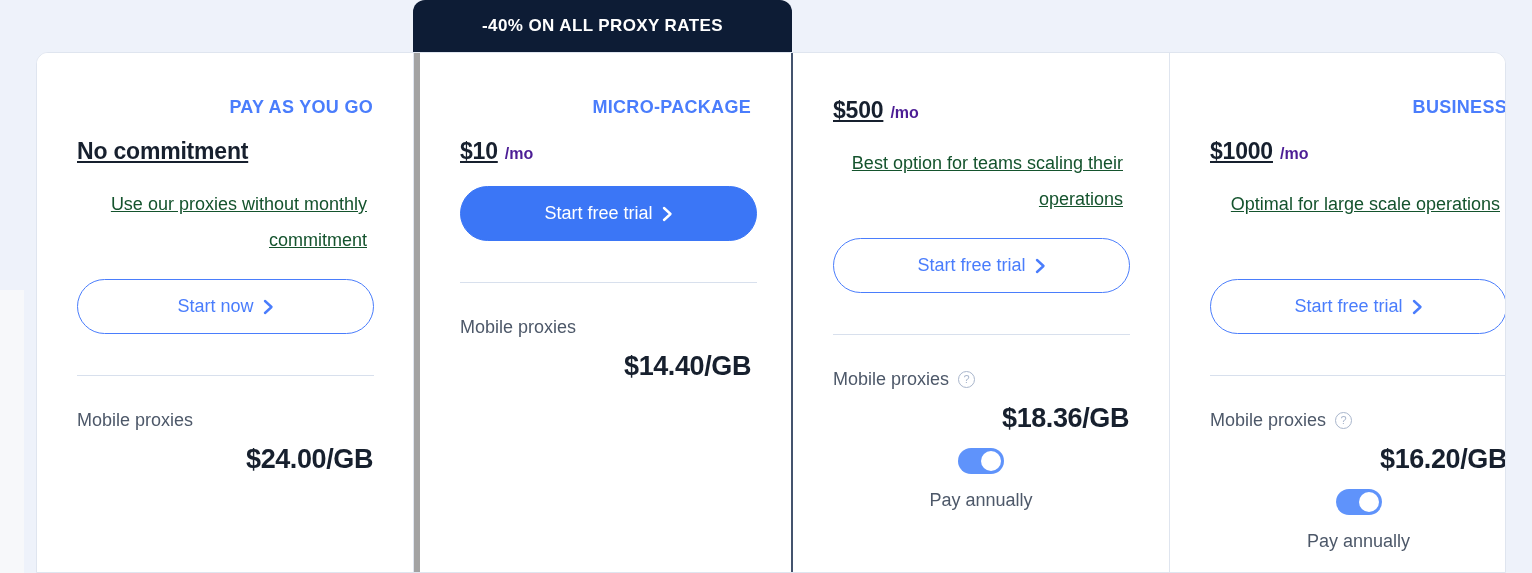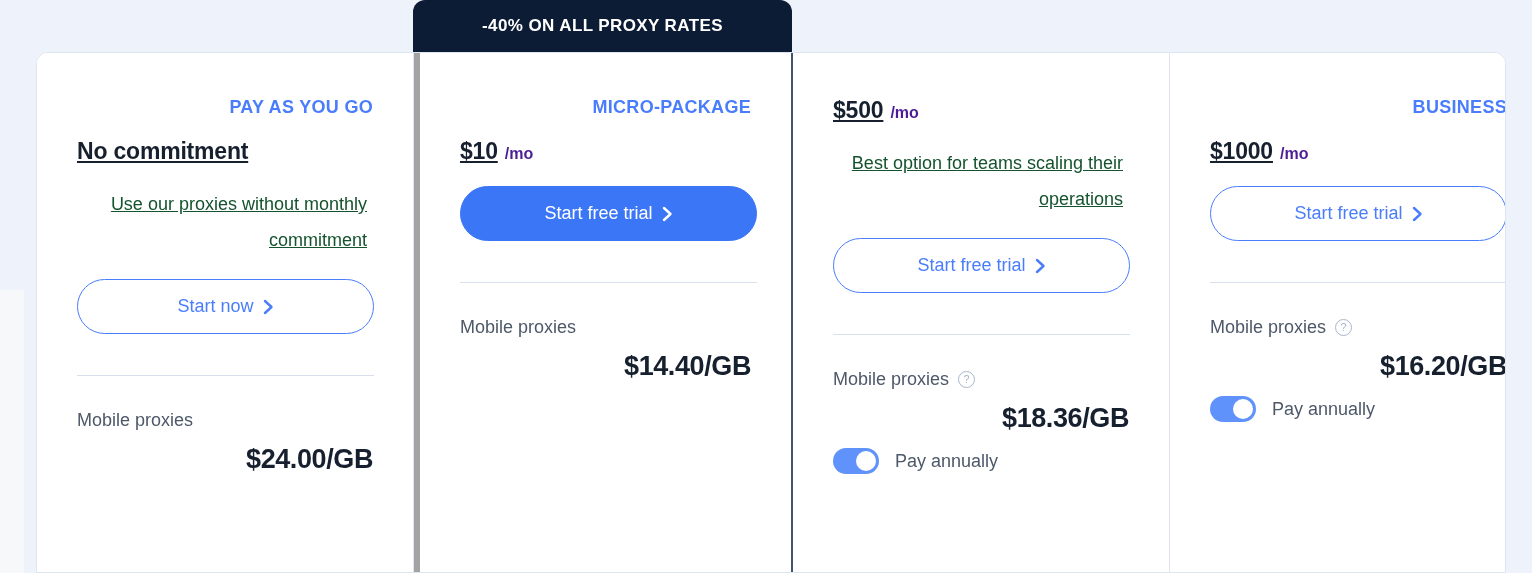--- a/index.html
+++ b/index.html
@@ -192,20 +192,21 @@
     font-size: 15px;
     line-height: 25px;
     width: 295px;
   }
 
   .annual-row {
     display: flex;
     align-items: center;
     gap: 16px;
     margin-top: 4px;
+    flex-direction: column;
   }
   .toggle {
     position: relative;
     width: 46px;
     height: 26px;
     border-radius: 13px;
     background: #5f93fb;
     cursor: pointer;
     flex: none;
   }
@@ -300,20 +301,21 @@
           </div>
           <span class="annual-label">Pay annually</span>
         </div>
       </div>
       <div class="plan-card">
         <div class="plan-name">BUSINESS</div>
         <div class="plan-price-row">
           <span class="plan-price">$1000</span>
           <span class="plan-price-period">/mo</span>
         </div>
+        <div class="plan-desc">Optimal for large scale operations</div>
         <div class="cta-button outline">
           <span>Start free trial</span>
           <span class="cta-chevron">
             <svg width="11" height="16" viewBox="0 0 11 16" fill="none" aria-hidden="true">
               <path d="M2 2 L8.5 8 L2 14" stroke="#4a7dfc" stroke-width="2.4" stroke-linecap="round" stroke-linejoin="round"></path>
             </svg>
           </span>
         </div>
         <div class="card-divider"></div>
         <div class="feature-label-row">

